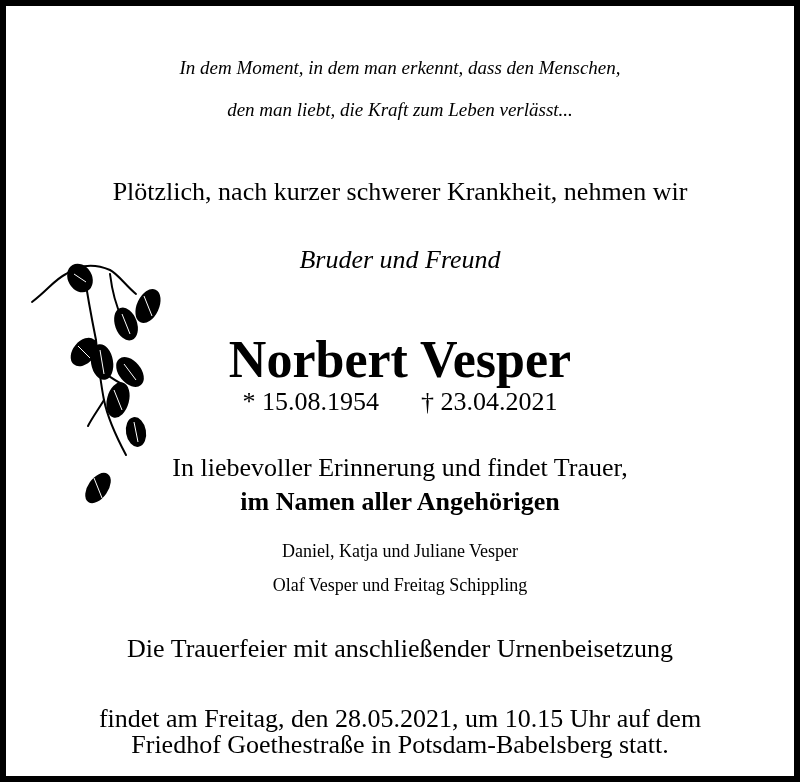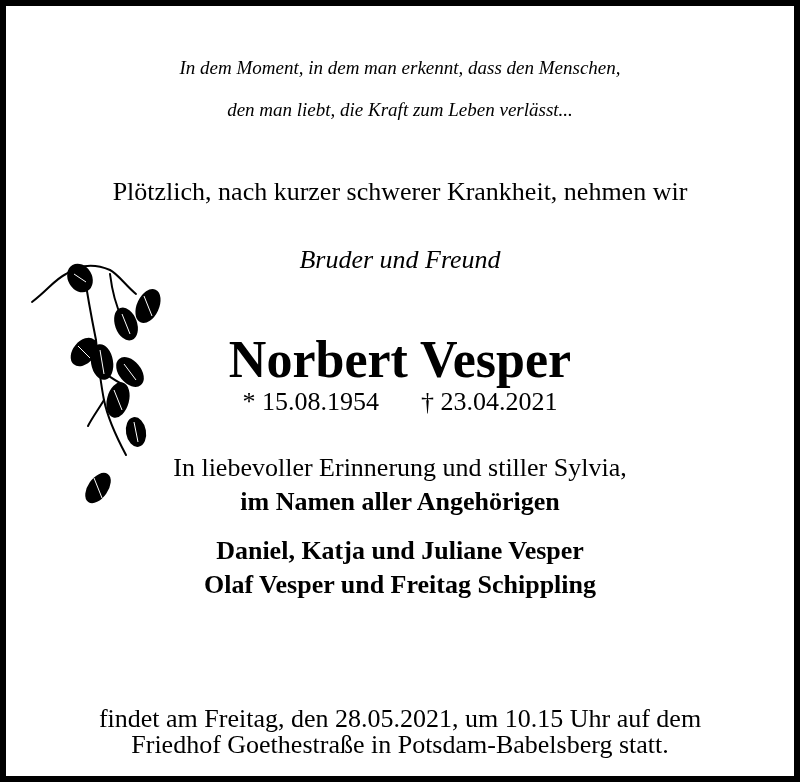--- a/index.html
+++ b/index.html
@@ -9,21 +9,21 @@
     background:#fff; color:#000;
     font-family:"Liberation Serif", "DejaVu Serif", serif;
   }
   .line { position:absolute; left:0; width:100%; text-align:center; white-space:nowrap; }
   .motto { font-style:italic; font-size:19px; line-height:32px; }
   .body { font-size:26px; line-height:34px;text-align:center; }
   .name { font-weight:bold; font-size:52px; line-height:60px; }
   .dates { font-size:26px; line-height:32px; }
   .dates span { display:inline-block; }
   .dates .gap { width:42px; }
-  .bold { font-weight:bold; font-size:26px; line-height:34px; }
+  .bold { font-weight:normal; font-size:18px; line-height:34px; }
   .leaves { position:absolute; left:12px; top:244px; width:150px; height:270px; }
 </style>
 </head>
 <body>
 
 <div class="card">
 
   <div class="line motto" style="top:46px;">In dem Moment, in dem man erkennt, dass den Menschen,</div>
   <div class="line motto" style="top:88px;">den man liebt, die Kraft zum Leben verlässt...</div>
 
@@ -60,22 +60,23 @@
         <path d="M76 228 L84 248"></path>
     </g>
   </svg>
 
   <div class="line name" style="top:310px;margin-top:14px;">Norbert Vesper</div>
 
   <div class="line dates" style="top:380px;">
     <span>* 15.08.1954</span><span class="gap"></span><span>† 23.04.2021</span>
   </div>
 
-  <div class="line body" style="top:445px;">In liebevoller Erinnerung und stiller Sylvia,</div>
+  <div class="line body" style="top:445px;">In liebevoller Erinnerung und findet Trauer,</div>
   <div class="line body" style="top:479px;font-weight:bold;">im Namen aller Angehörigen</div>
 
   <div class="line bold" style="top:528px;">Daniel, Katja und Juliane Vesper</div>
   <div class="line bold" style="top:562px;">Olaf Vesper und Freitag Schippling</div>
 
+  <div class="line body" style="top:626px;">Die Trauerfeier mit anschließender Urnenbeisetzung</div>
   <div class="line body" style="top:696px;font-family:Liberation Serif, serif;">findet am Freitag, den 28.05.2021, um 10.15 Uhr auf dem</div>
   <div class="line body" style="top:722px;">Friedhof Goethestraße in Potsdam-Babelsberg statt.</div>
 
 </div>
 
 </body></html>

